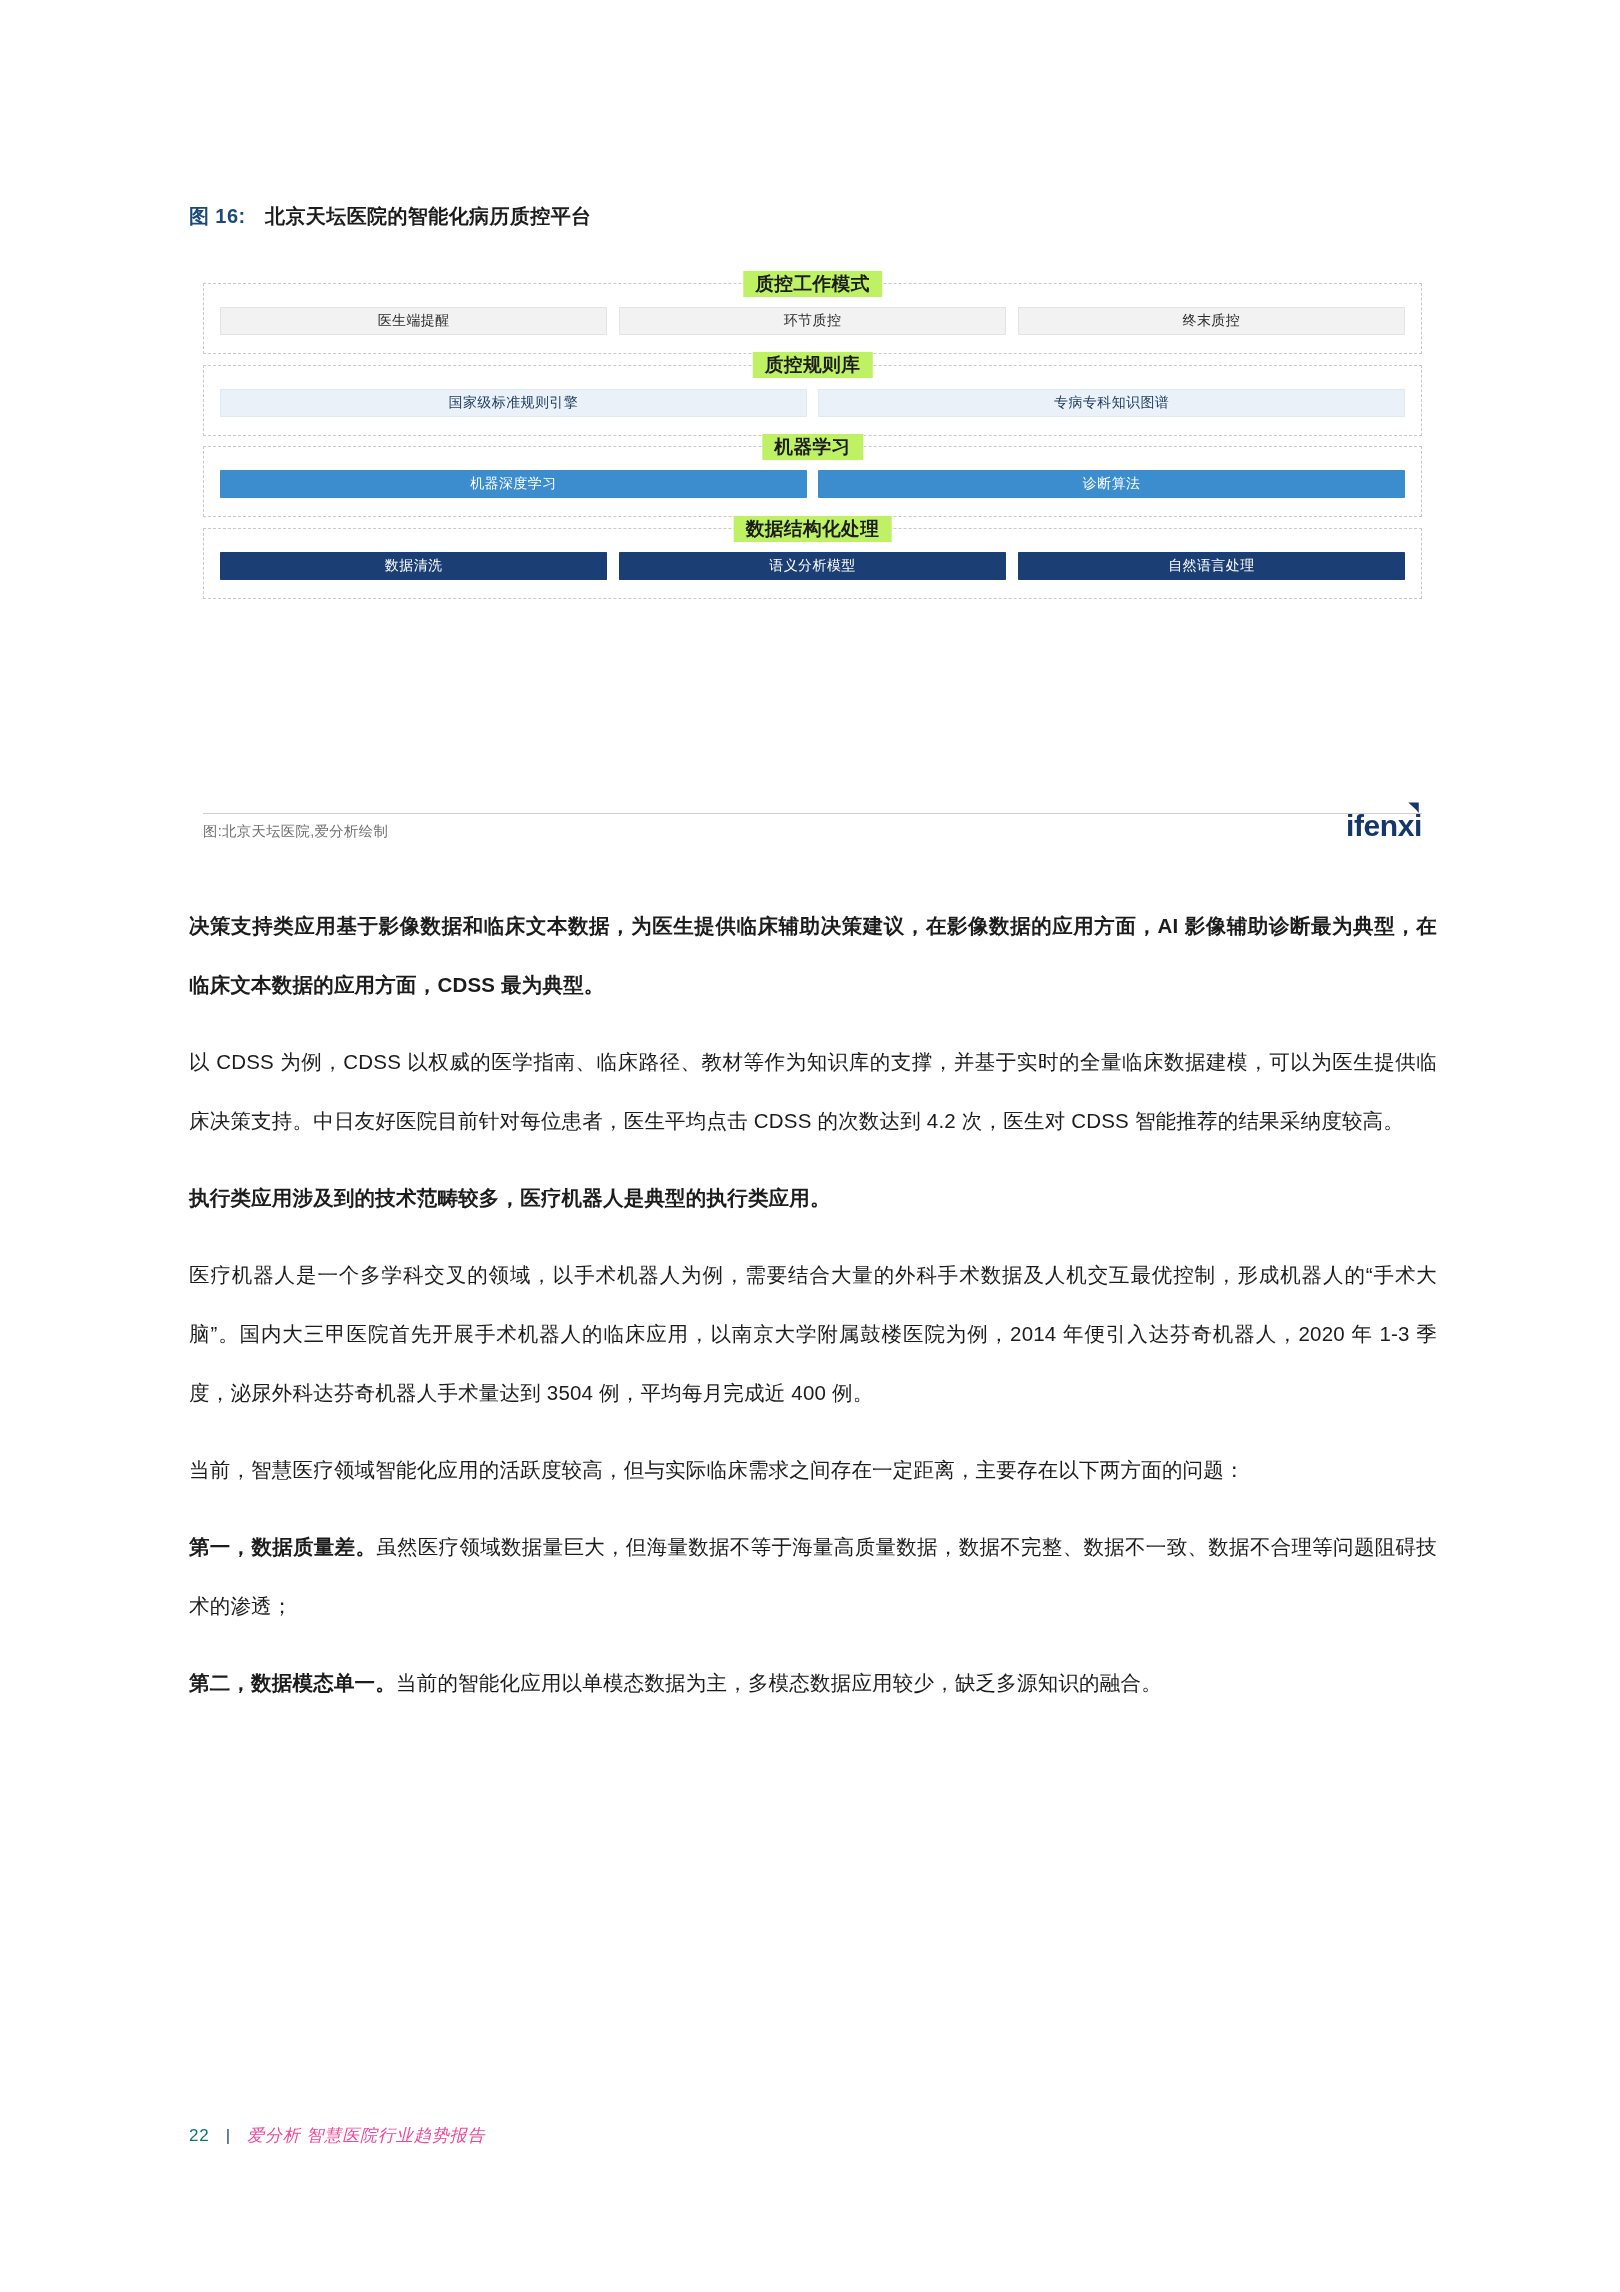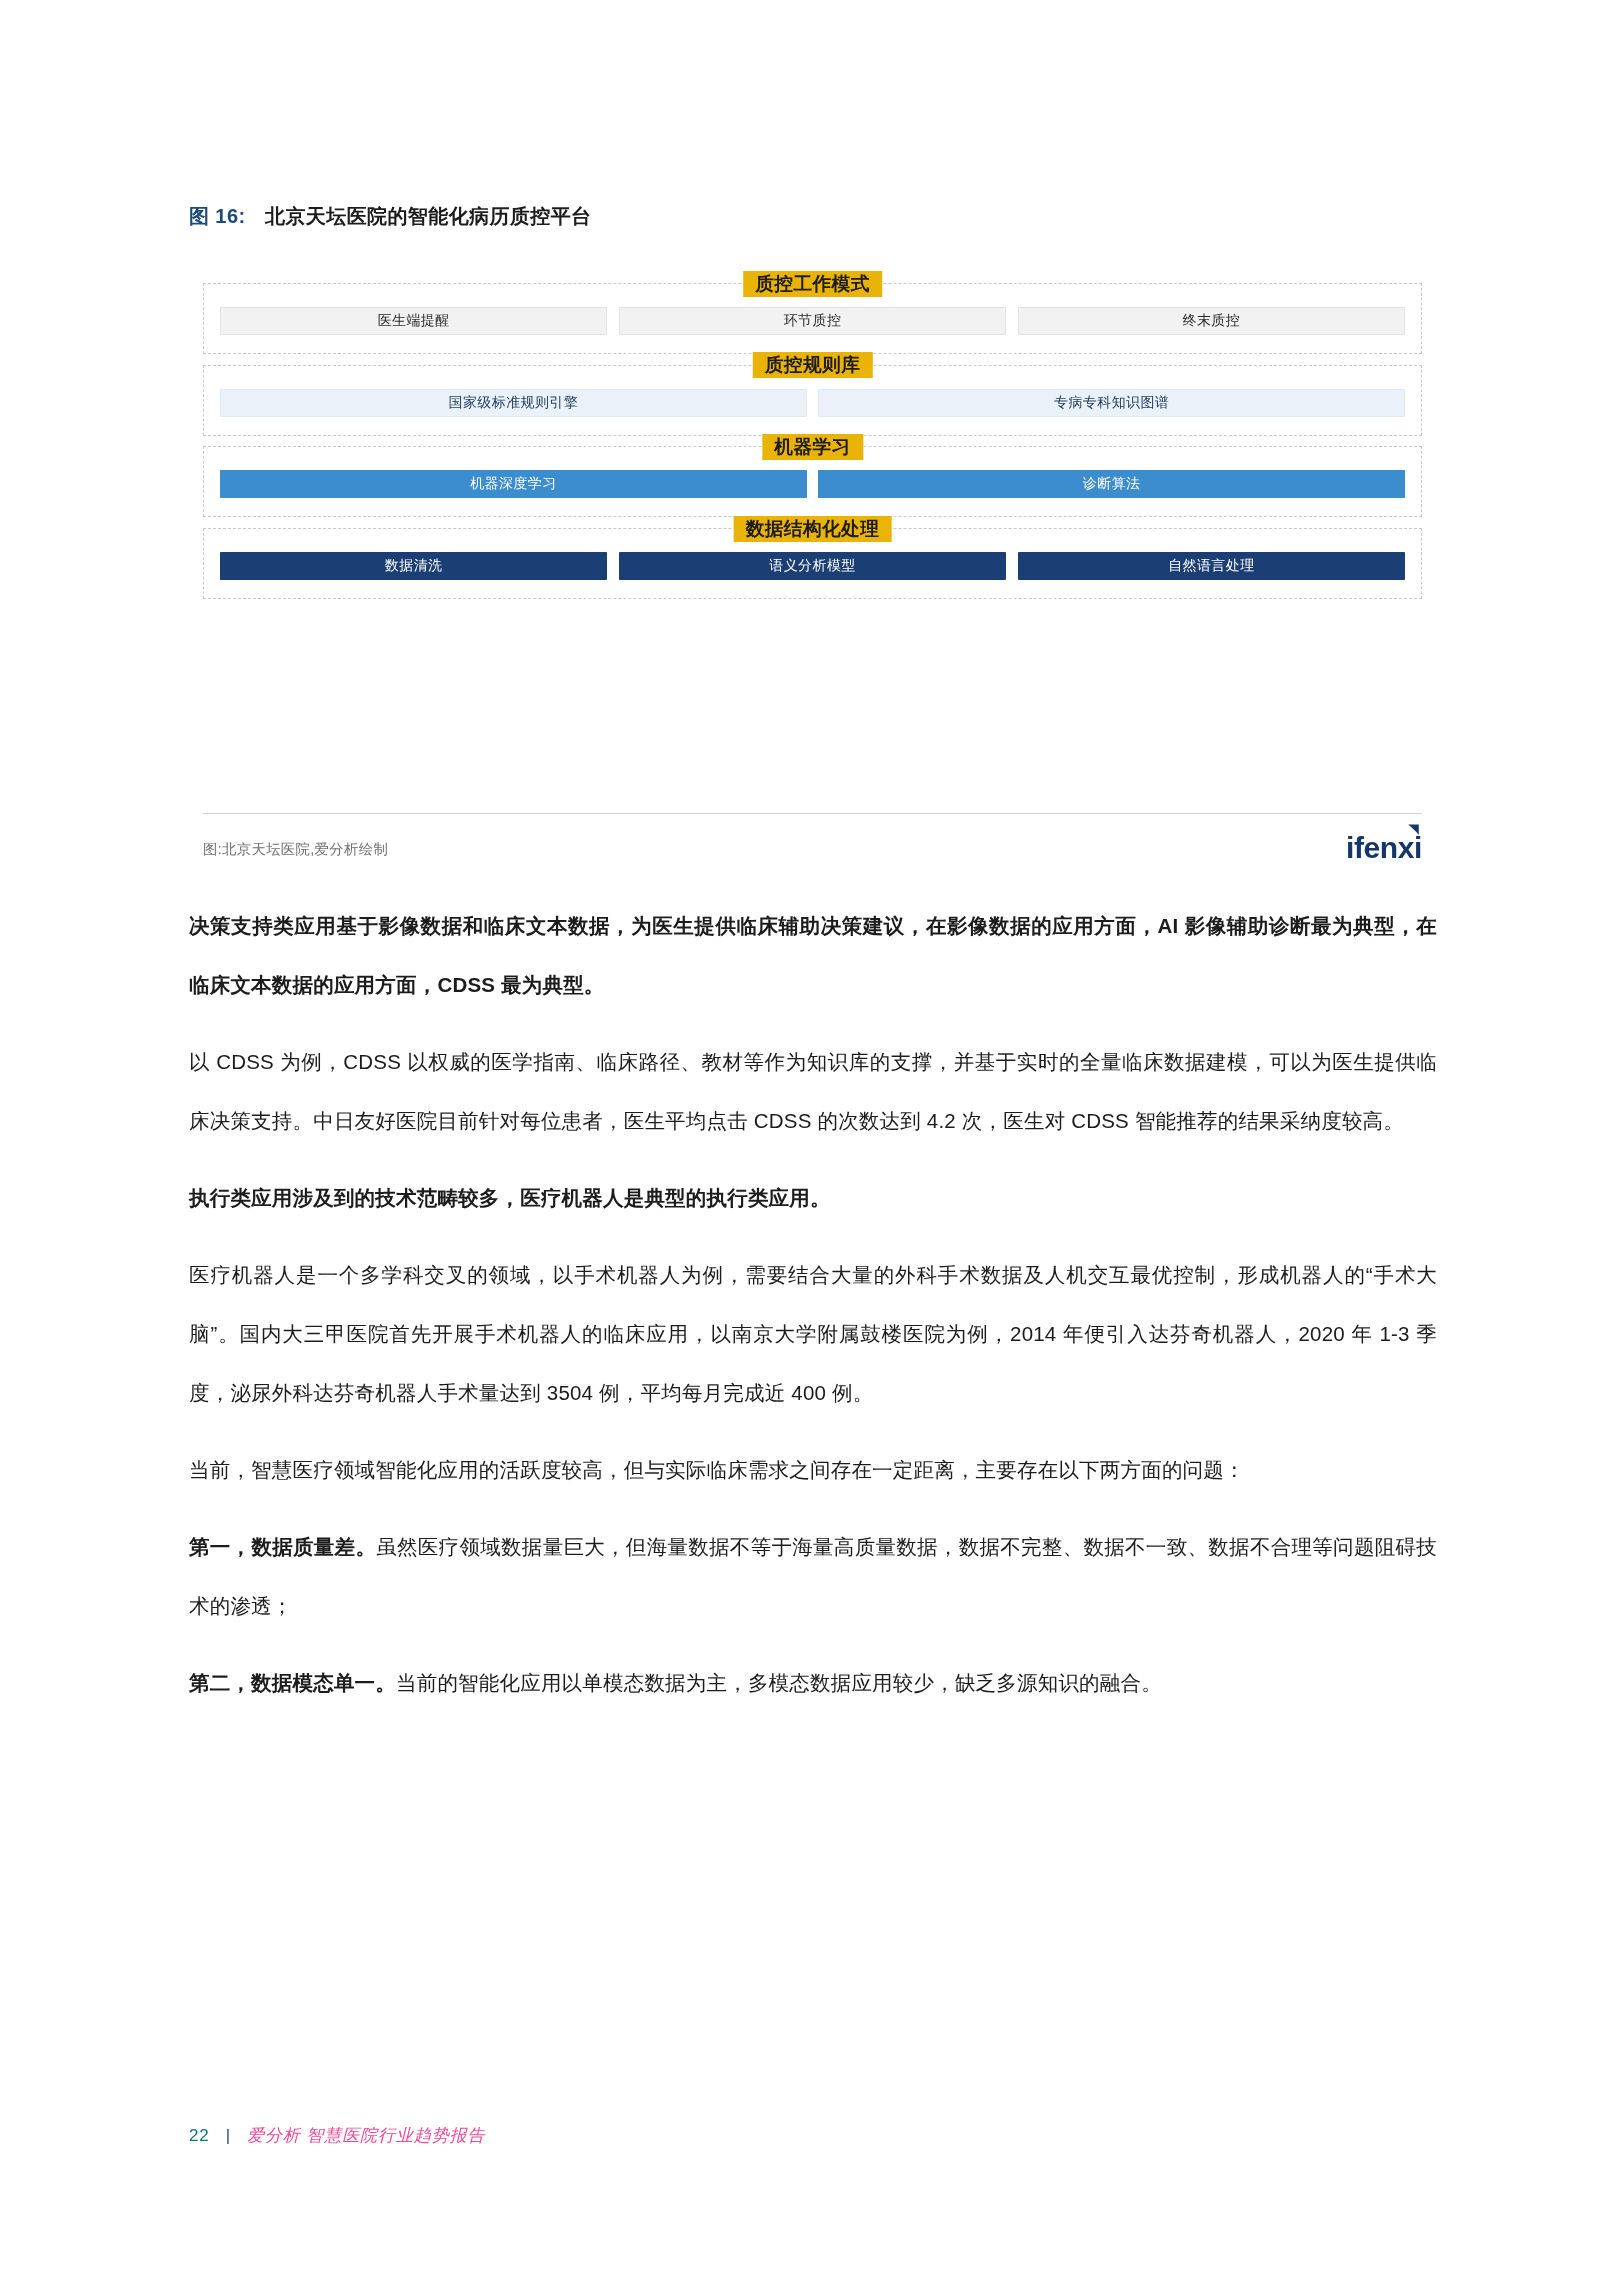--- a/index.html
+++ b/index.html
@@ -56,21 +56,21 @@
     margin-bottom: 10.7px;
     padding: 23px 16px 18px 16px;
   }
   .fieldset:last-of-type { margin-bottom: 0; }
 
   .fieldset-legend {
     position: absolute;
     top: -13.4px;
     left: 50%;
     transform: translateX(-50%);
-    background: #eab308;
+    background: #bef264;
     padding: 0 12.5px;
     font-size: 18.7px;
     font-weight: 700;
     color: #1c1c1c;
     white-space: nowrap;
     letter-spacing: 0.4px;
     font-family: Liberation Serif, serif;
   }
 
   .row {
@@ -111,23 +111,23 @@
     color: #ffffff;
   }
 
   
   .fig-foot {
     position: absolute;
     left: 203px;
     top: 813px;
     width: 1219px;
     border-top: 0.9px solid #cfcfcf;
-    padding-top: 26px;
-    display: flex;
-    align-items: flex-start;
+    padding-top: 4px;
+    display: flex;
+    align-items: flex-end;
     justify-content: space-between;
   }
   .fig-source {
     font-size: 14.3px;
     color: #6f6f6f;
     letter-spacing: 0.4px;
   }
   .logo {
     position: relative;
     font-size: 30px;

